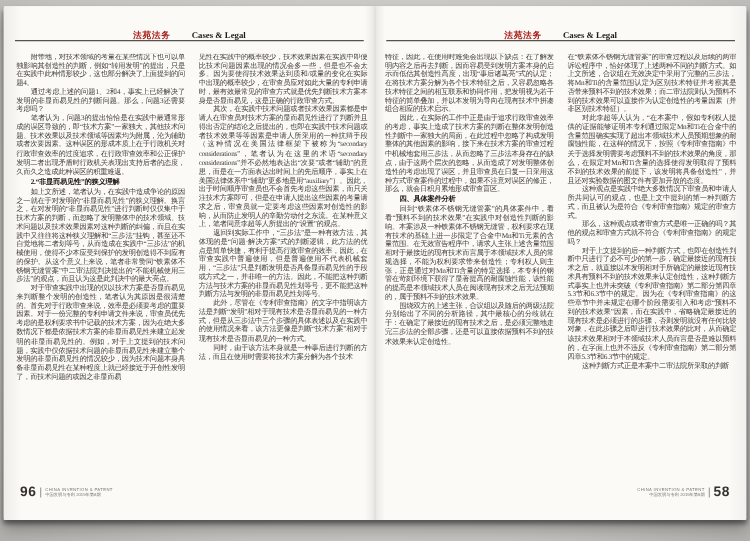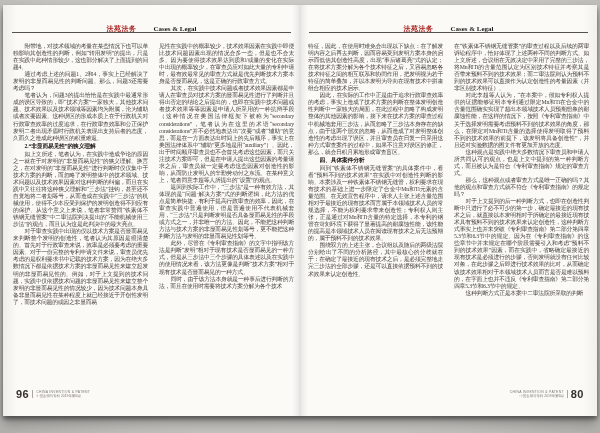--- a/index.html
+++ b/index.html
@@ -104,21 +104,21 @@
         <p class="cont">在“铁素体不锈钢无缝管案”的审查过程以及后续的两审诉讼程序中，恰好体现了上述两种不同的判断方式。如上文所述，合议组在无效决定中采用了完整的三步法，将Mn和Ti的含量范围认定为区别技术特征并考察其是否带来预料不到的技术效果；而二审法院则认为预料不到的技术效果可以直接作为认定创造性的考量因素（并非区别技术特征）。</p>
         <p>对此李超等人认为，“在本案中，假如专利权人提供的证据能够证明本专利通过限定Mn和Ti在合金中的含量范围确实实现了超出本领域技术人员预期想象的耐腐蚀性能，在这样的情况下，按照《专利审查指南》中关于选择发明需要考虑预料不到的技术效果的角度，那么，在限定对Mn和Ti含量的选择使得发明取得了预料不到的技术效果的前提下，该发明将具备创造性”，并且还对实验数据的图文件有更加开放的态度。</p>
         <p>这种观点是实践中绝大多数情况下审查员和申请人所共同认可的观点，也是上文中提到的第一种判断方式，而且被认为是符合《专利审查指南》规定的审查方式。</p>
         <p>那么，这种观点或者审查方式是唯一正确的吗？其他的观点和审查方式就不符合《专利审查指南》的规定吗？</p>
         <p>对于上文提到的后一种判断方式，也即在创造性判断中只进行了必不可少的第一步，确定最接近的现有技术之后，就直接以本发明相对于所确定的最接近现有技术具有预料不到的技术效果来认定创造性，这种判断方式事实上也并未突破《专利审查指南》第二部分第四章5.3节和6.3节中的规定。因为在《专利审查指南》的这些章节中并未规定在哪个阶段需要引入和考虑“预料不到的技术效果”因素，而在实践中，省略确定最接近的现有技术是必须进行的步骤，否则发明就没有任何比较对象，在此步骤之后即进行技术效果的比对，从而确定该技术效果相对于本领域技术人员而言是否是难以预料的，在字面上也并不违反《专利审查指南》第二部分第四章5.3节和6.3节中的规定。</p>
         <p>这种判断方式正是本案中二审法院所采取的判断</p>
       </div>
     </div>
 
     <div class="page-footer fr">
-      <span class="pnum">80</span>
+      <span class="pnum">58</span>
       <span class="meta">
         <span class="en">CHINA INVENTION &amp; PATENT</span><br>
         <span>中国发明与专利 2019年第6期</span>
       </span>
     </div>
   </div>
 
   <div class="gutter"></div>
 </div>
 

